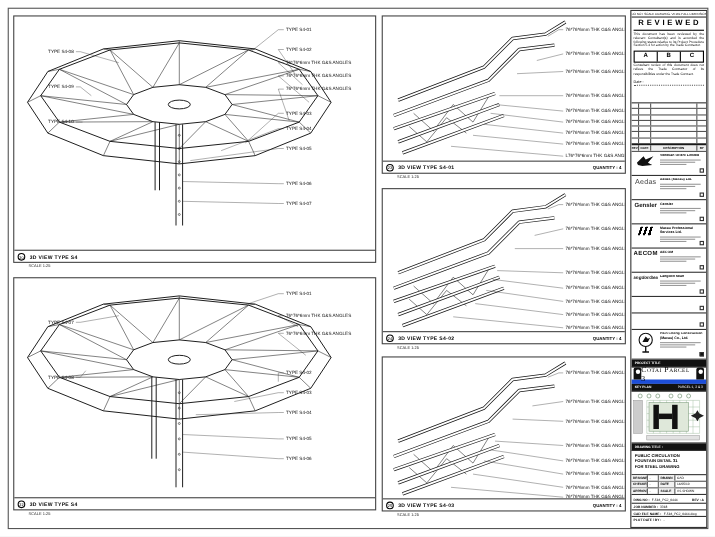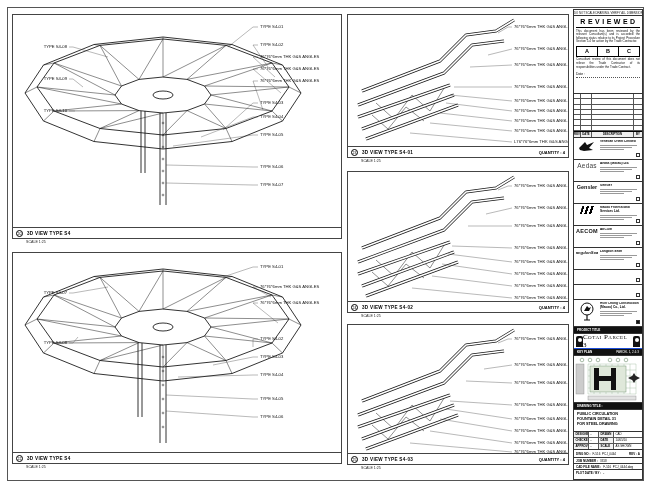--- a/index.html
+++ b/index.html
@@ -64,21 +64,21 @@
   .lg-gensler{ font-size:5.5px; font-weight:bold; color:#111; }
   .lg-aecom  { font-size:5.5px; font-weight:bold; letter-spacing:0.3px; color:#111; }
   .lg-langdon{ font-size:4.2px; font-weight:bold; font-style:italic; color:#111; }
   .lg-bars { width:13px; height:8px; transform:skewX(-18deg);
              background:repeating-linear-gradient(90deg,#000 0 2.2px,#fff 2.2px 4.6px); }
 
   .bar { height:7px; background:#111; color:#fff; font-size:3px; font-weight:bold;
          display:flex; align-items:center; padding:0 3px; border-bottom:1px solid #333; }
   .bar .bar-r { margin-left:auto; font-weight:normal; }
 
-  .cotai { height:15px; border-bottom:1px solid #1d4ed8; display:flex; align-items:center; justify-content:space-between; padding:4px 2px; }
+  .cotai { height:15px; border-bottom:4px solid #1d4ed8; display:flex; align-items:center; justify-content:space-between; padding:4px 2px; }
   .cotai-name { font-family:"Liberation Serif",serif; font-variant:small-caps; font-size:7px; letter-spacing:0.5px; }
   .emblem { width:7px; height:11px; background:#111; border-radius:2px 2px 0 0; position:relative; }
   .emblem:before { content:""; position:absolute; left:1.5px; top:2px; width:4px; height:4px; border-radius:50%; background:#fff; }
 
   .keyplan { height:47px; border-bottom:1px solid #333; overflow:hidden; }
 
   .dtitle { height:22px; border-bottom:1px solid #333; padding:2px 3px; }
   .dtitle div { font-size:3.8px; font-weight:bold; line-height:4.8px; }
 
   .info { height:18px; border-bottom:1px solid #333; display:flex; flex-direction:column; }

